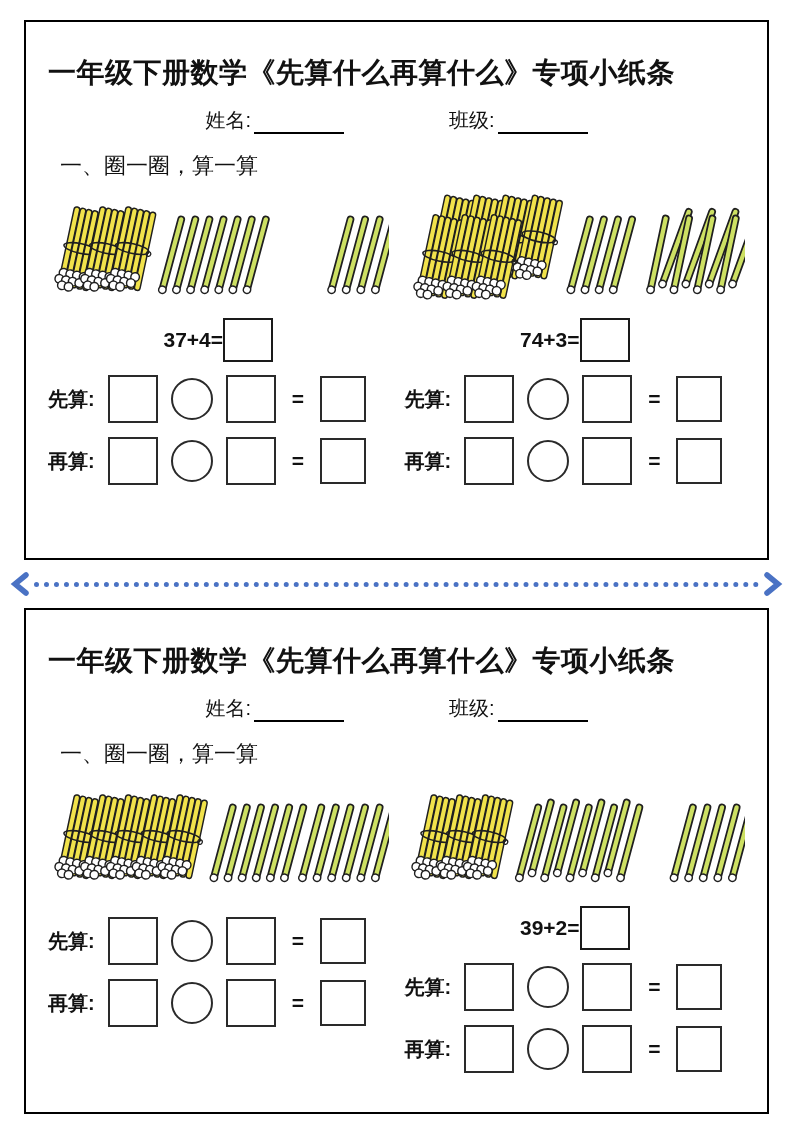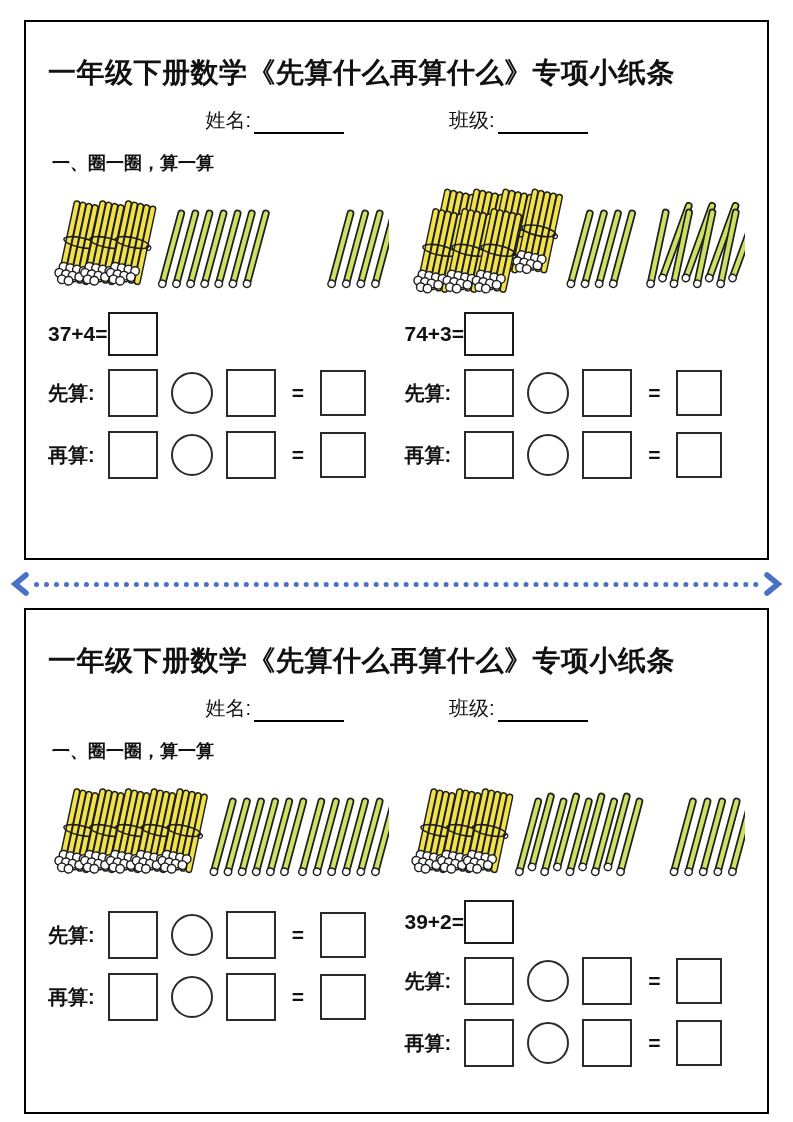--- a/index.html
+++ b/index.html
@@ -14,25 +14,25 @@
   }
   .card-top{height:540px;}
   .card-bottom{height:506px;}
   .title{
     font-size:28px;font-weight:bold;
     margin:14px 0 0;white-space:nowrap;letter-spacing:.5px;
   }
   .id-row{display:flex;justify-content:center;gap:105px;margin-top:15px;font-size:20px;}
   .id-field{display:flex;align-items:flex-end;}
   .blank{display:inline-block;width:90px;height:22px;border-bottom:2px solid #000;margin-left:3px;}
-  .section{font-size:18px;font-weight:bold;margin:17px 4px 0;}
+  .section{font-size:22px;font-weight:normal;margin:17px 12px 0;}
   .problems{display:flex;gap:16px;margin-top:6px;}
   .problem{flex:1;min-width:0;}
   .sticks{height:128px;width:100%;}
-  .expr-row{display:flex;align-items:center;margin-top:4px;height:42px;}
+  .expr-row{display:flex;align-items:center;justify-content:center;margin-top:4px;height:42px;}
   .expr{font-size:21px;font-weight:bold;}
   .abox{width:46px;height:40px;border:2px solid #1a1a1a;background:#fff;}
   .calc-row{display:flex;align-items:center;gap:13px;margin-top:14px;}
   .calc-label{font-size:20px;font-weight:bold;white-space:nowrap;}
   .sq{width:46px;height:44px;border:2px solid #2a2a2a;background:#fff;flex:none;}
   .sq.result{width:42px;height:42px;}
   .circ{width:38px;height:38px;border:2px solid #2a2a2a;border-radius:50%;background:#fff;flex:none;}
   .eq{font-size:21px;font-weight:bold;margin:0 3px;}
   .divider{display:flex;align-items:center;height:26px;margin:11px -14px;color:var(--accent,#4a72c4);}
   .dots{flex:1;height:0;border-top:5px dotted var(--accent,#4a72c4);}

